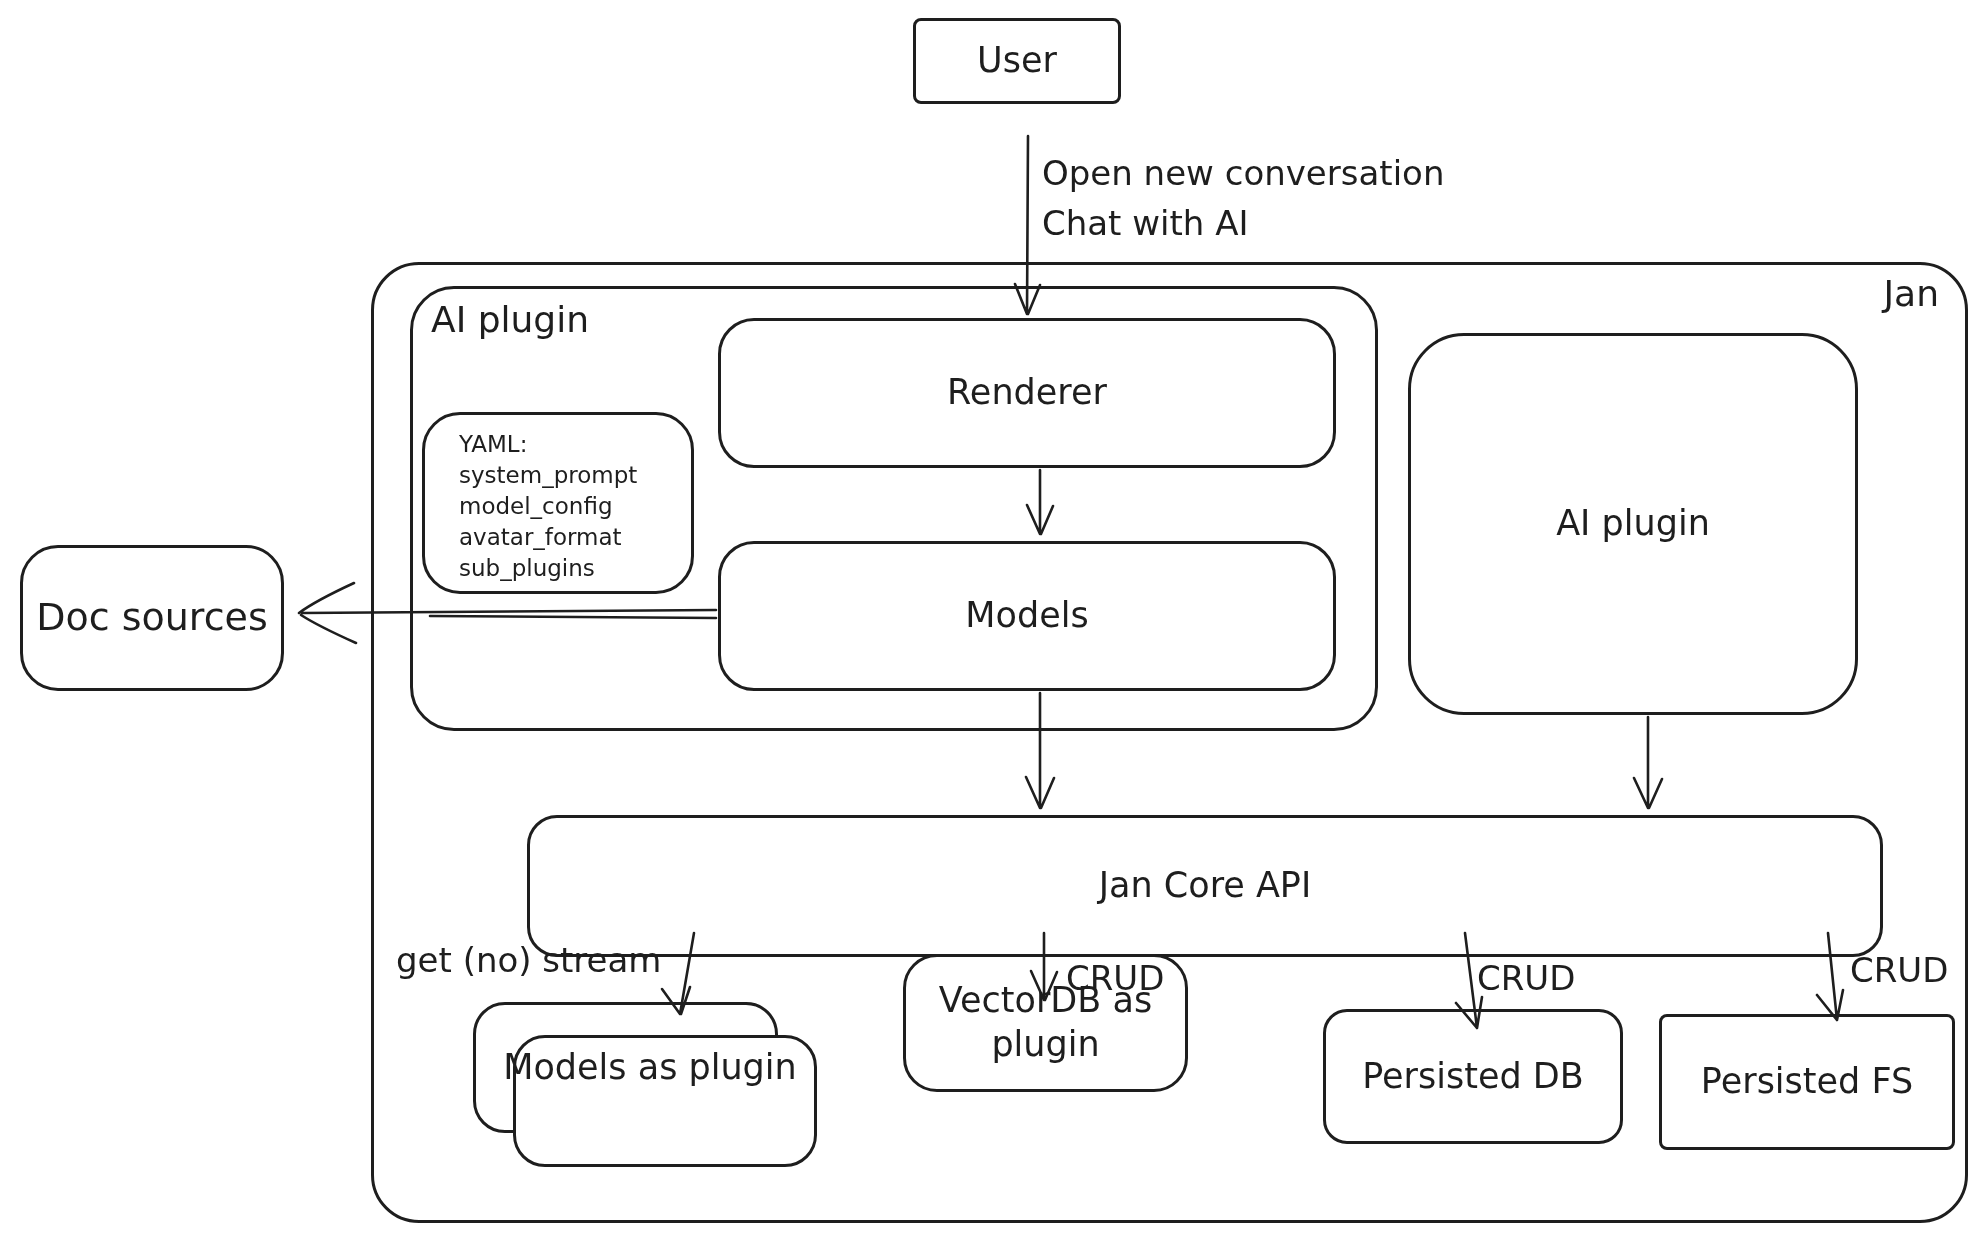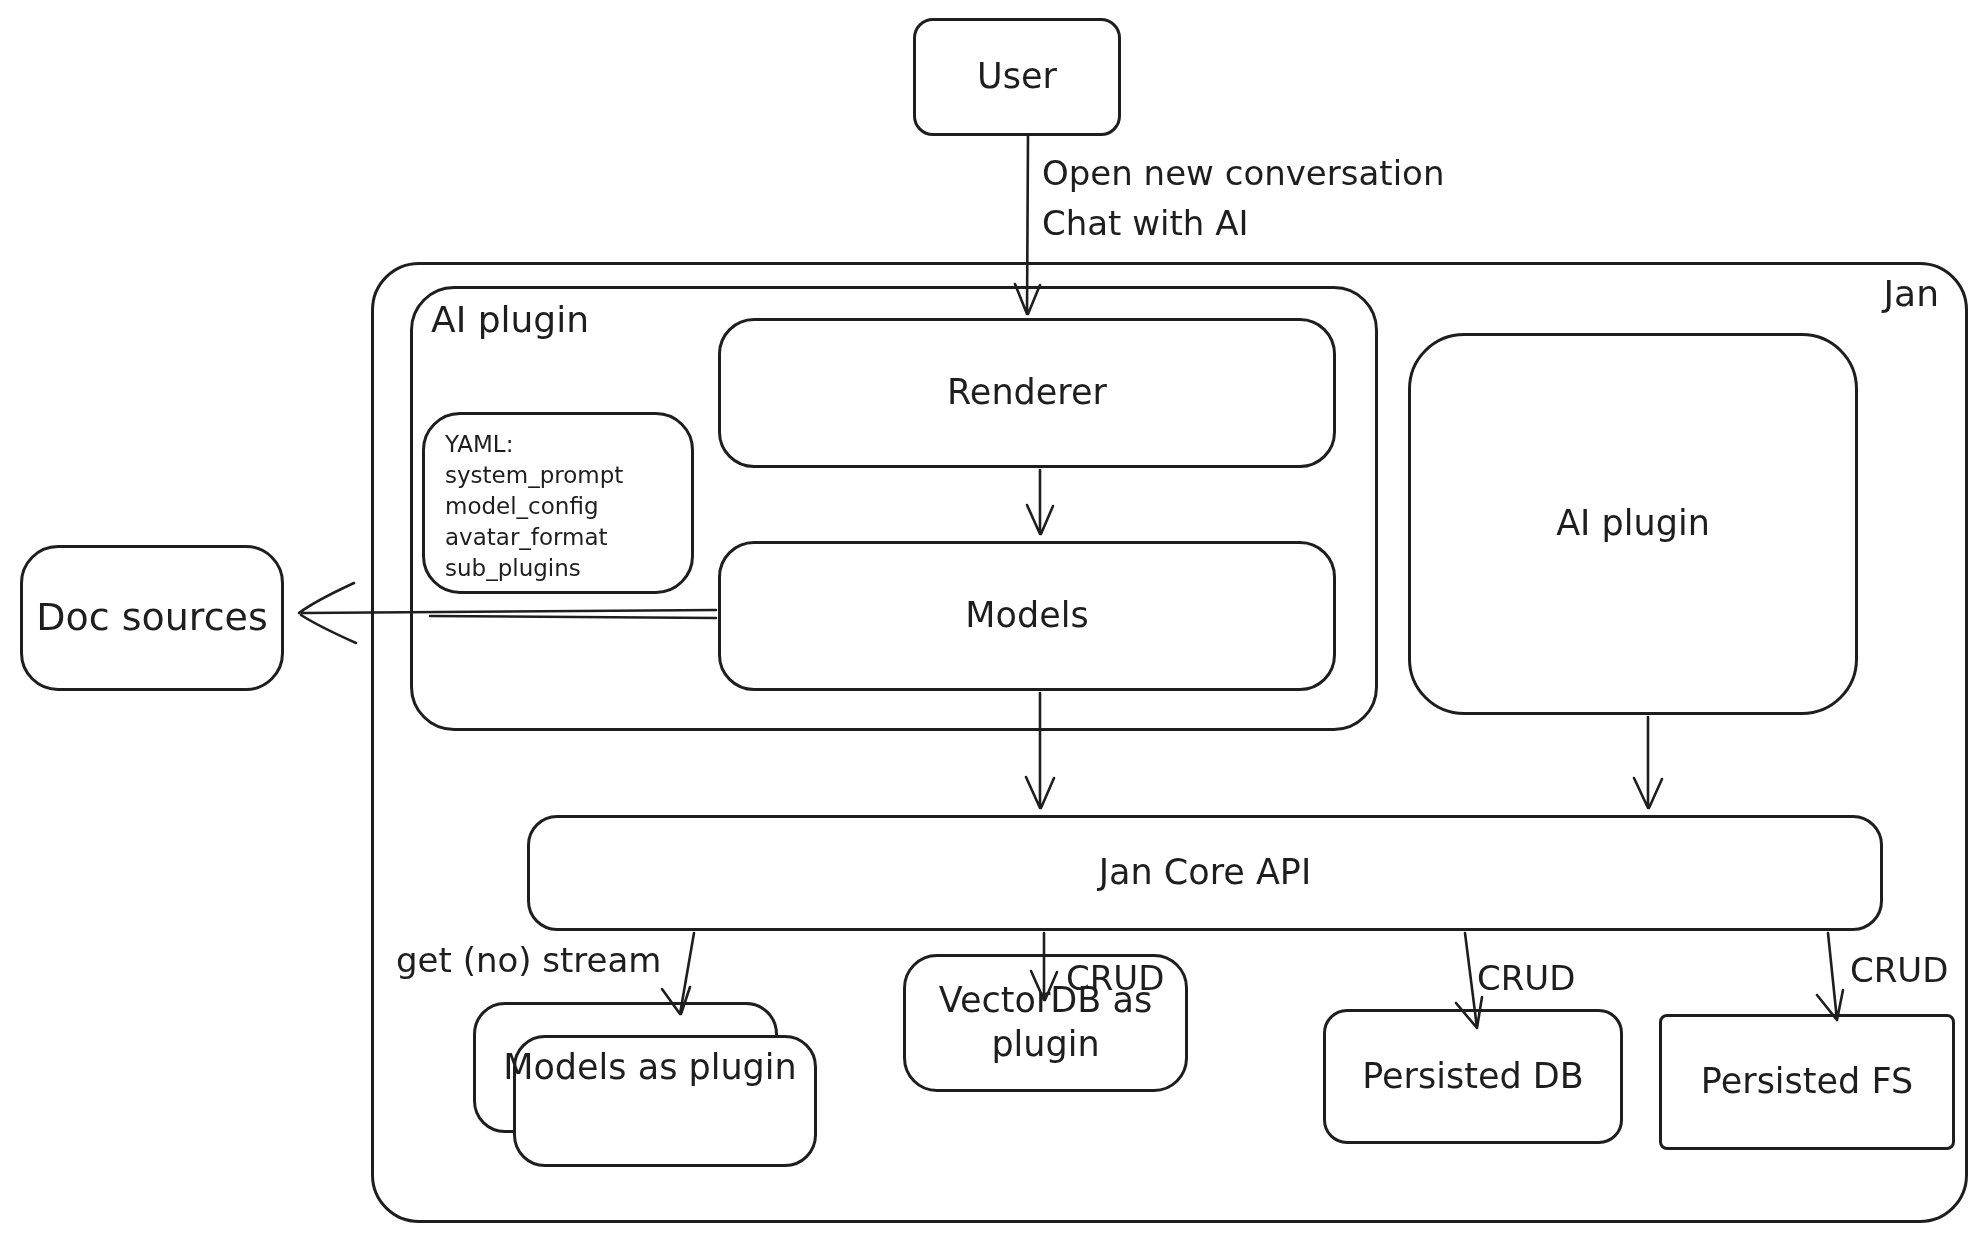--- a/index.html
+++ b/index.html
@@ -20,33 +20,33 @@
     text-align:center;
   }
   .lbl{font-size:35px;line-height:1.25;}
   .container-box{background:transparent;}
   .floating{position:absolute;font-size:34px;white-space:nowrap;}
   .preline{white-space:pre-line;}
   svg.arrows{position:absolute;left:0;top:0;pointer-events:none;}
   svg.arrows path{stroke:#1e1e1e;stroke-width:2.6;fill:none;stroke-linecap:round;}
 
   
-  #user       {left:913px;  top:18px;   width:208px;  height:118px; border-radius:20px;}
+  #user       {left:913px;  top:18px;   width:208px;  height:86px; border-radius:8px;}
   #jan        {left:371px;  top:262px;  width:1597px; height:961px; border-radius:48px;}
   #jan-label  {position:absolute;right:26px;top:8px;font-size:36px;}
   #ai-left    {left:410px;  top:286px;  width:968px;  height:445px; border-radius:44px;}
   #ai-left-label{position:absolute;left:18px;top:10px;font-size:36px;}
   #renderer   {left:718px;  top:318px;  width:618px;  height:150px; border-radius:36px;}
   #yaml       {left:422px;  top:412px;  width:272px;  height:182px; border-radius:38px;
-               display:block;padding:14px 0 0 20px;font-size:23px;line-height:31px;text-align:left;}
+               display:block;padding:14px 0 0 34px;font-size:23px;line-height:31px;text-align:left;}
   #backend    {left:718px;  top:541px;  width:618px;  height:150px; border-radius:36px;}
   #ai-right   {left:1408px; top:333px;  width:450px;  height:382px; border-radius:56px;}
   #doc-sources{left:20px;   top:545px;  width:264px;  height:146px; border-radius:38px;}
   #doc-sources .lbl{font-size:38px;}
-  #core-api   {left:527px;  top:815px;  width:1356px; height:116px; border-radius:30px;}
+  #core-api   {left:527px;  top:815px;  width:1356px; height:142px; border-radius:30px;}
   #models-back {left:473px; top:1002px; width:305px;  height:131px; border-radius:32px;}
   #models-front{left:513px; top:1035px; width:304px;  height:132px; border-radius:32px;}
   #models-label{position:absolute;left:500px;top:1044px;width:300px;text-align:center;
                 font-size:35px;line-height:46px;z-index:5;}
   #vectordb   {left:903px;  top:954px; width:285px;  height:138px; border-radius:34px;}
   #vectordb .lbl{width:240px;}
   #persisted-db{left:1323px;top:1009px; width:300px;  height:135px; border-radius:24px;}
   #persisted-fs{left:1659px;top:1014px; width:296px;  height:136px; border-radius:8px;}
 
   

